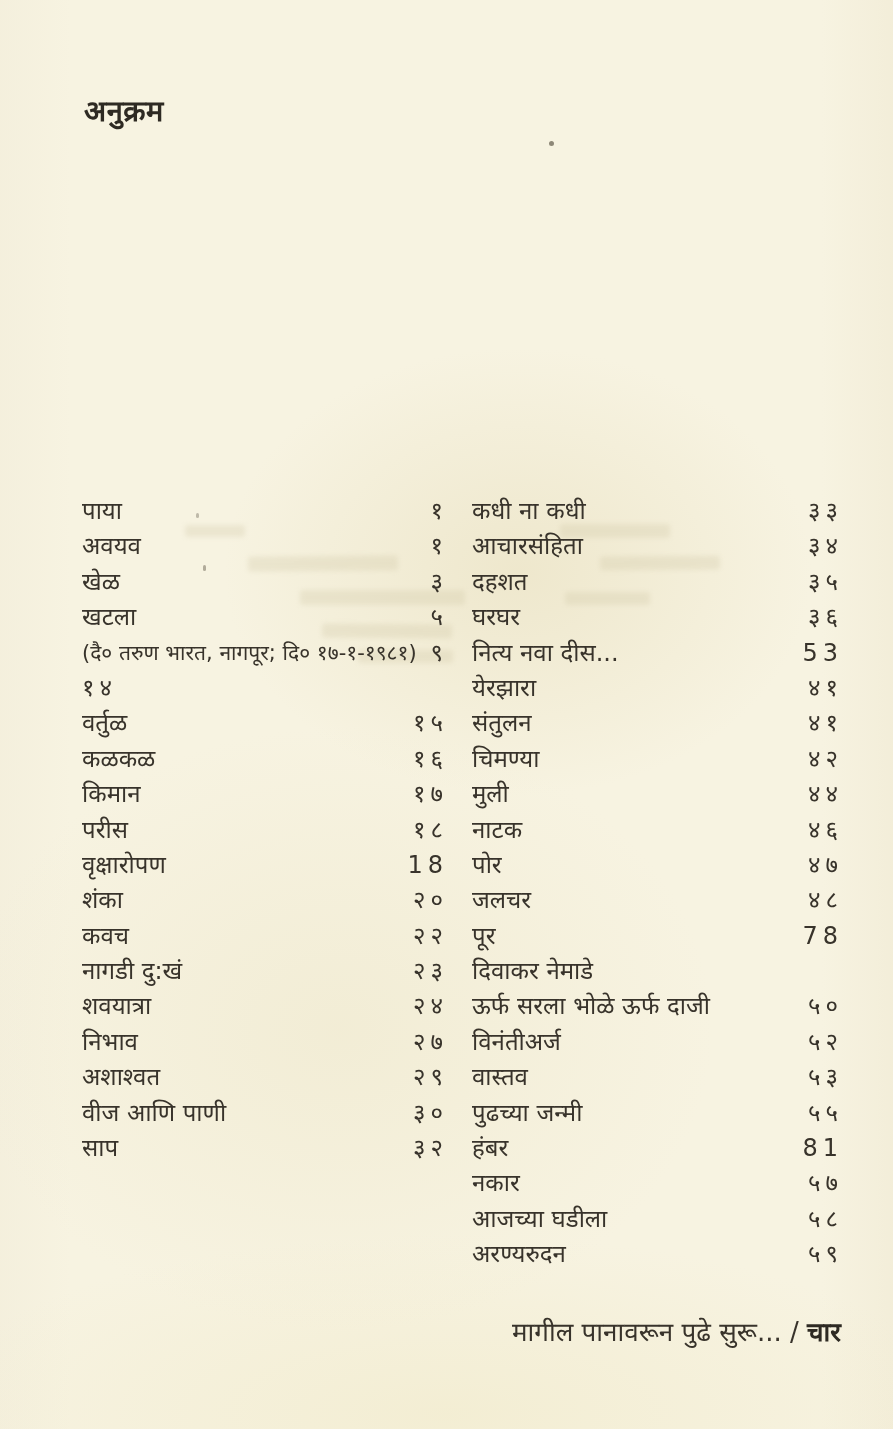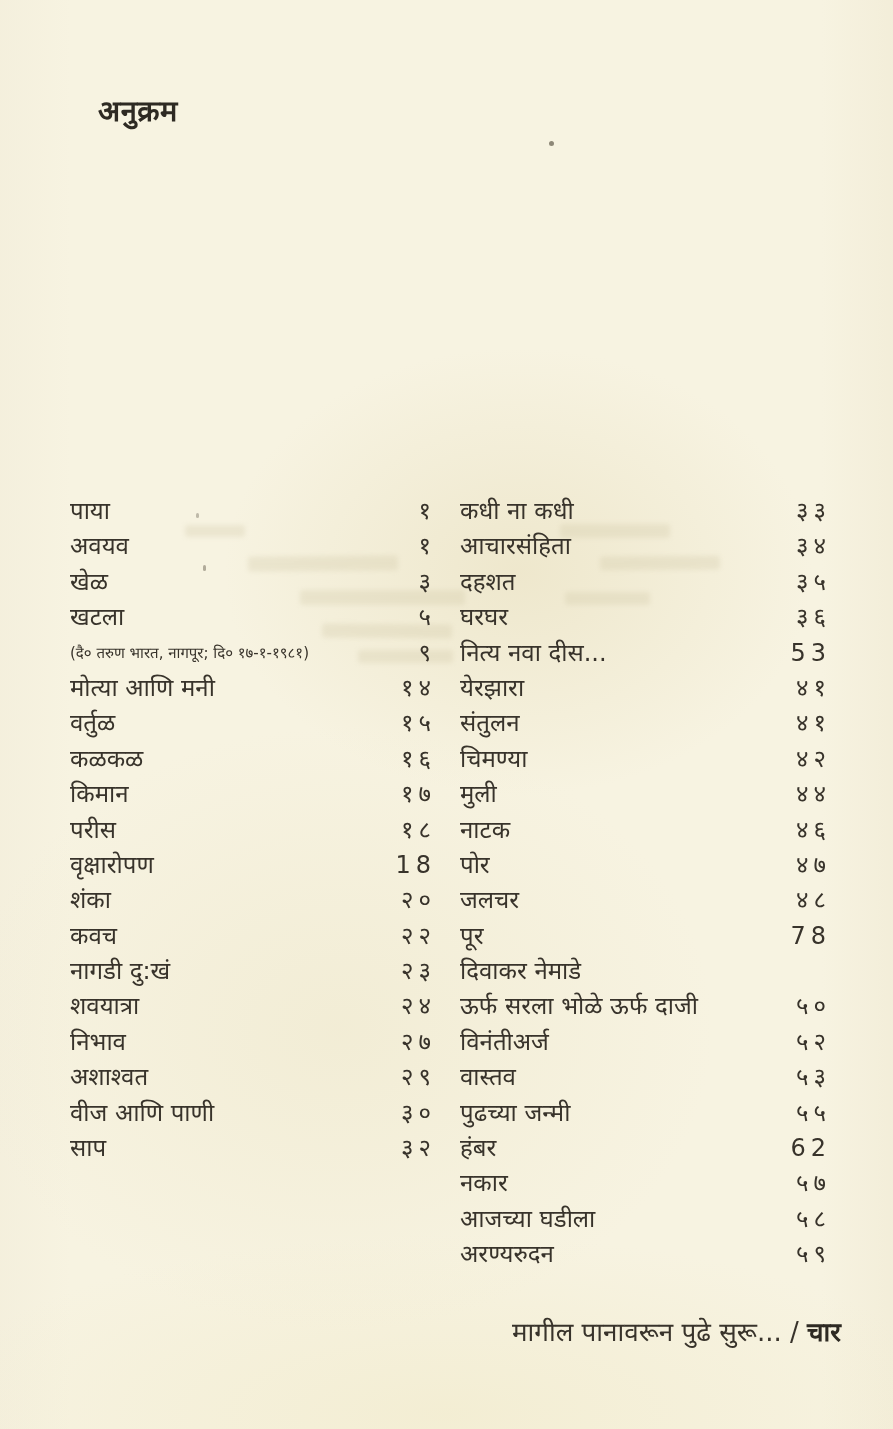--- a/index.html
+++ b/index.html
@@ -15,44 +15,44 @@
     color:#38332b;
     background-color:#f7f3e1;
     background-image:
       radial-gradient(ellipse 420px 320px at 58% 40%, rgba(231,222,188,.55), rgba(231,222,188,0) 70%),
       radial-gradient(ellipse 520px 420px at 38% 72%, rgba(236,229,199,.45), rgba(236,229,199,0) 72%),
       radial-gradient(ellipse 700px 240px at 50% 99%, rgba(240,233,200,.55), rgba(240,233,200,0) 75%),
       linear-gradient(90deg, rgba(242,237,218,.6) 0%, rgba(242,237,218,0) 8%, rgba(242,237,218,0) 92%, rgba(240,234,212,.6) 100%);
     overflow:hidden;
   }
   .doc-title{
-    position:absolute;left:98px;top:90px;
+    position:absolute;left:84px;top:90px;
     margin:0;
     font-size:29px;font-weight:700;
     letter-spacing:.5px;
     color:#2e2a23;
   }
   .toc{
-    position:absolute;left:70px;top:494px;width:758px;
+    position:absolute;left:82px;top:494px;width:758px;
     display:flex;gap:29px;
   }
   .col{display:flex;flex-direction:column;}
   .col-left{width:361px;}
   .col-right{width:366px;text-align:center;}
   .toc-entry{display:flex;flex-direction:column;}
   .line{
     display:flex;justify-content:space-between;align-items:flex-end;
     height:35.4px;
   }
   .t{
     font-size:24px;line-height:35.4px;
     white-space:nowrap;
     color:#38332b;
   }
-  .t.small{font-size:15px;line-height:35.4px;}
+  .t.small{font-size:21px;line-height:35.4px;}
   .p{
     font-size:24px;line-height:35.4px;
     letter-spacing:5px;margin-right:-5px;
     white-space:nowrap;
     color:#38332b;
   }
   .footer-note{
     position:absolute;left:0;right:52px;top:1316px;
     text-align:right;
     font-size:26px;line-height:32px;
@@ -120,21 +120,20 @@
           </div>
         </div>
         <div class="toc-entry">
           <div class="line">
             <span class="t small">(दै० तरुण भारत, नागपूर; दि० १७-१-१९८१)</span>
             <span class="p">९</span>
           </div>
         </div>
         <div class="toc-entry">
           <div class="line">
-            <span class="t">मोत्या आणि मनी</span>
             <span class="p">१४</span>
           </div>
         </div>
         <div class="toc-entry">
           <div class="line">
             <span class="t">वर्तुळ</span>
             <span class="p">१५</span>
           </div>
         </div>
         <div class="toc-entry">
@@ -312,21 +311,21 @@
         </div>
         <div class="toc-entry">
           <div class="line">
             <span class="t">पुढच्या जन्मी</span>
             <span class="p">५५</span>
           </div>
         </div>
         <div class="toc-entry">
           <div class="line">
             <span class="t">हंबर</span>
-            <span class="p">62</span>
+            <span class="p">81</span>
           </div>
         </div>
         <div class="toc-entry">
           <div class="line">
             <span class="t">नकार</span>
             <span class="p">५७</span>
           </div>
         </div>
         <div class="toc-entry">
           <div class="line">

